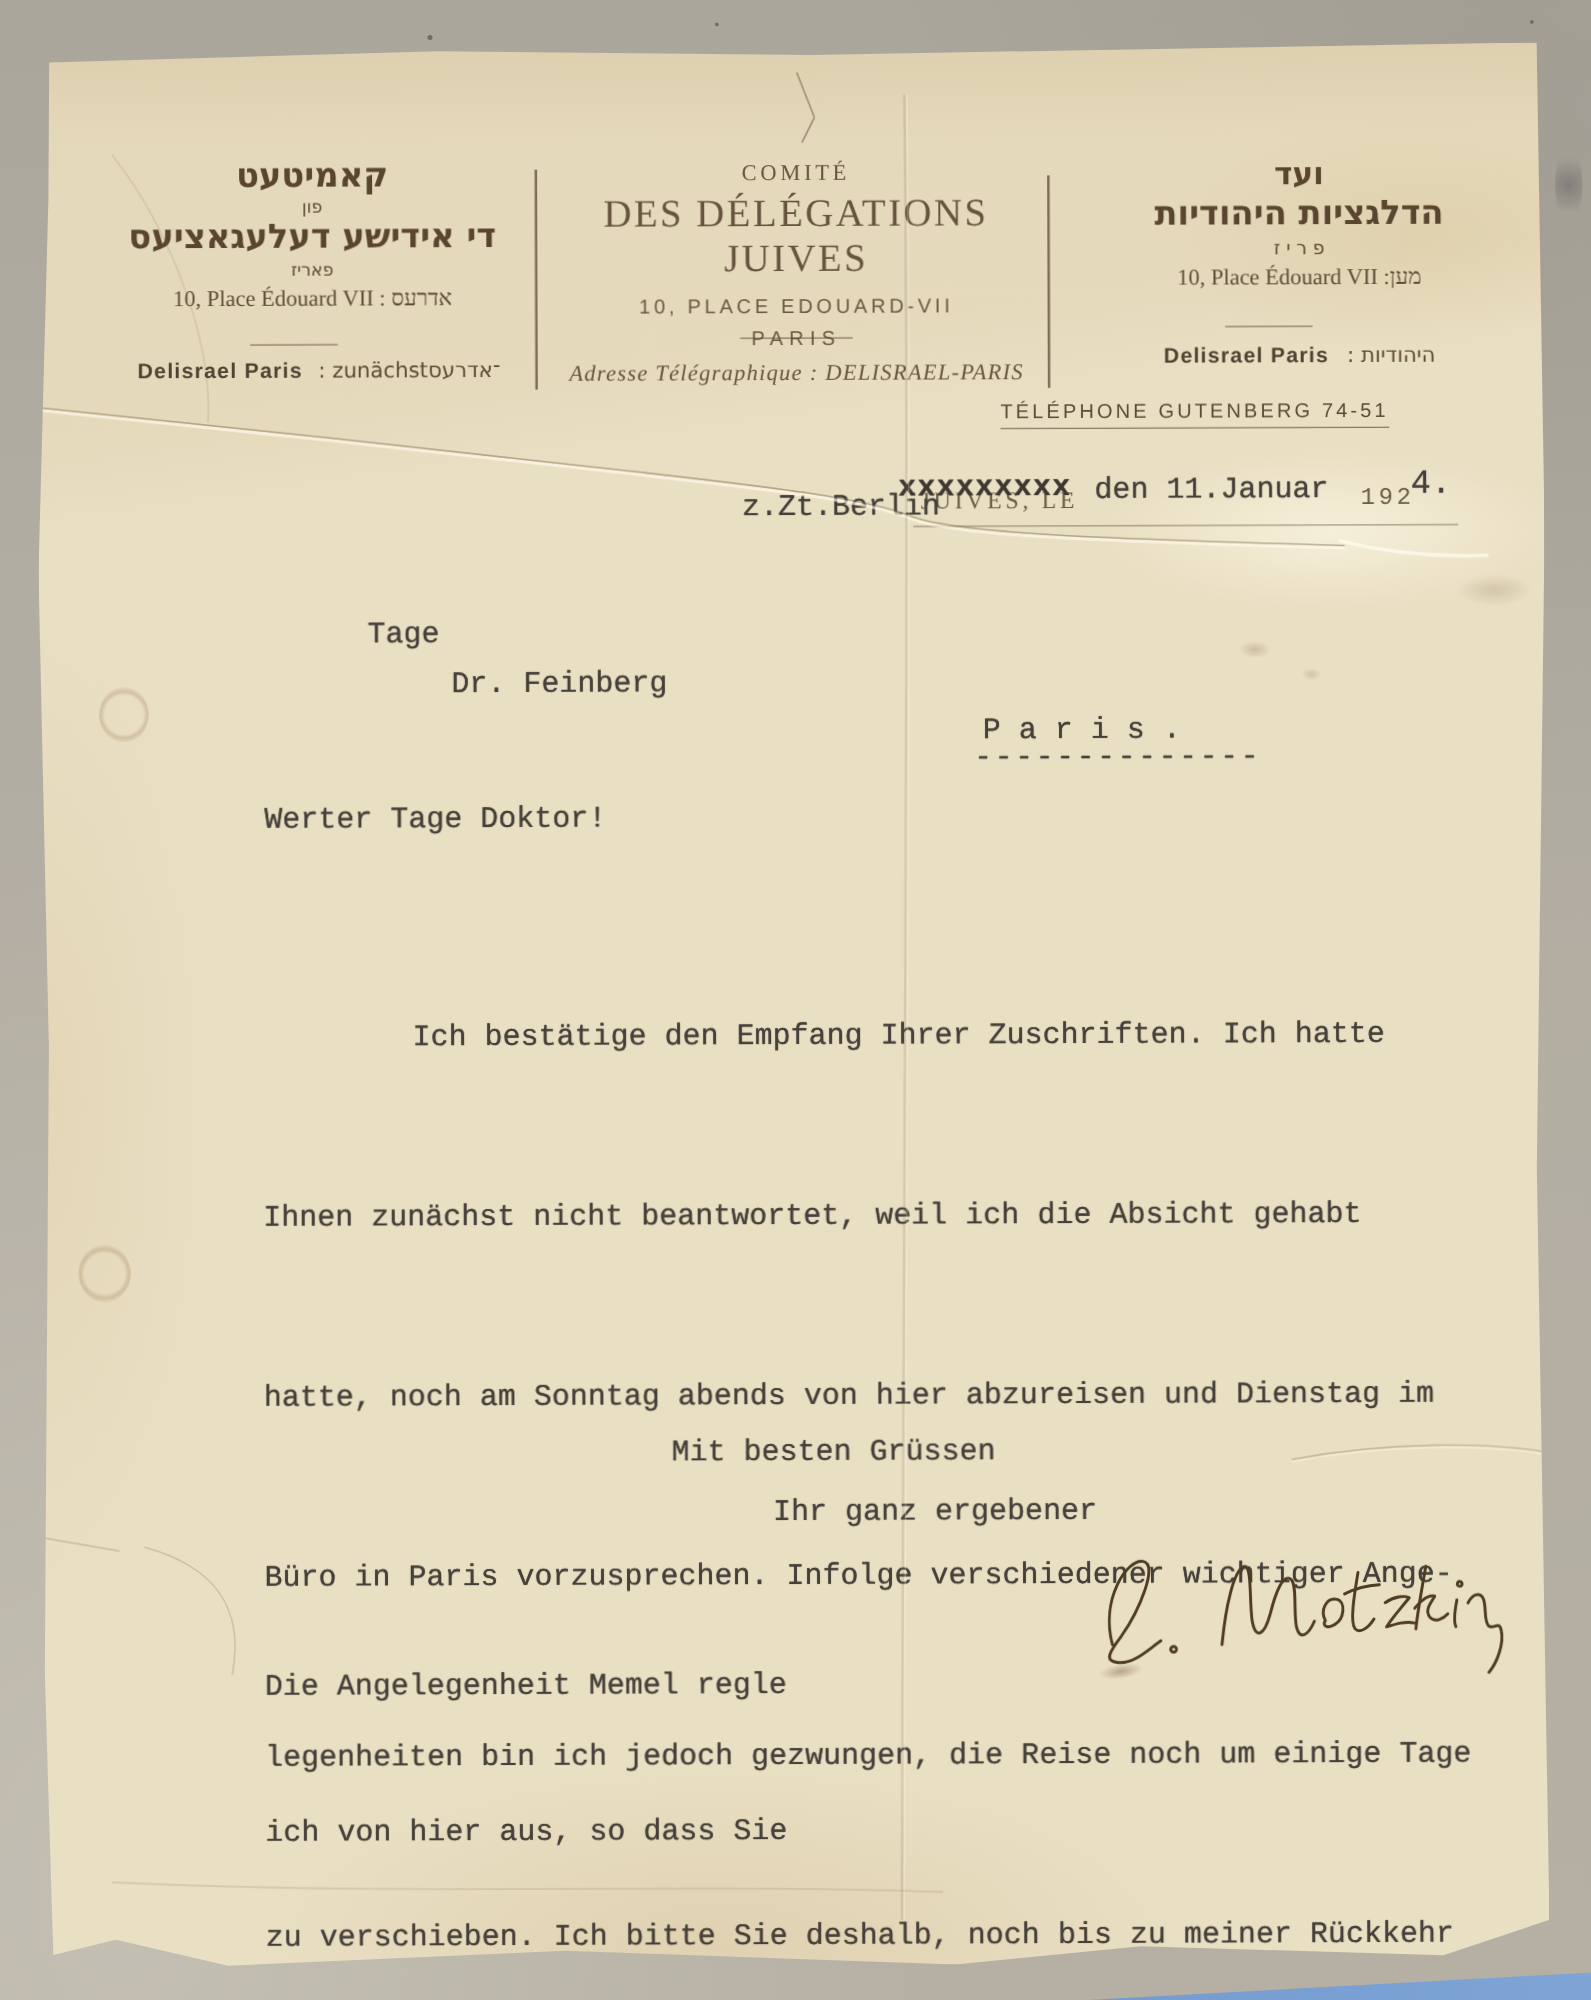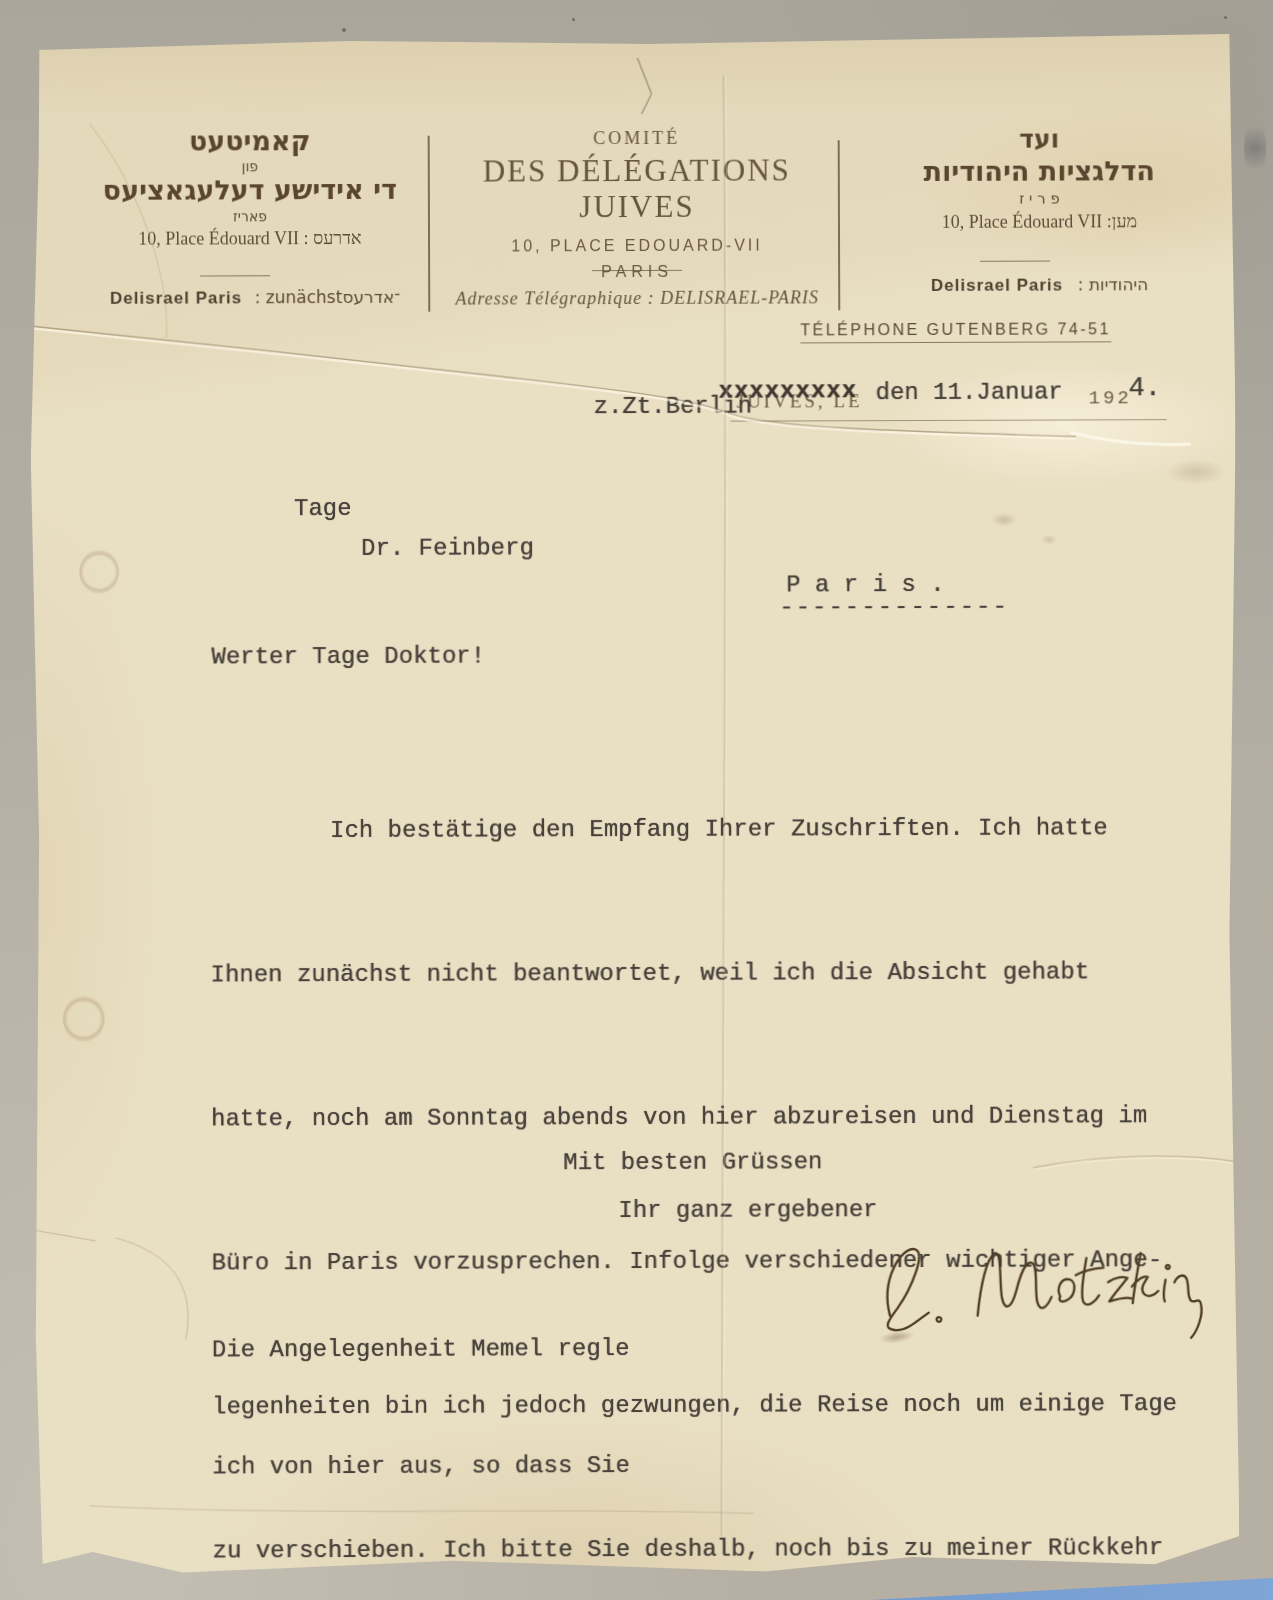--- a/index.html
+++ b/index.html
@@ -134,21 +134,21 @@
     <div>Ihnen zunächst nicht beantwortet, weil ich die Absicht gehabt</div>
     <div>hatte, noch am Sonntag abends von hier abzureisen und Dienstag im</div>
     <div>Büro in Paris vorzusprechen. Infolge verschiedener wichtiger Ange-</div>
     <div>legenheiten bin ich jedoch gezwungen, die Reise noch um einige Tage</div>
     <div>zu verschieben. Ich bitte Sie deshalb, noch bis zu meiner Rückkehr</div>
     
     
     
   </div>
 
-  <div class="tw" style="left:530px;top:1113px;">Mit besten Grüssen</div>
+  <div class="tw" style="left:504px;top:1113px;">Mit besten Grüssen</div>
   <div class="tw" style="left:585px;top:1161px;">Ihr ganz ergebener</div>
 
   <div style="left:818px;top:1178px;width:350px;height:150px;transform:rotate(-3deg);">
     <svg class="sig-svg" width="350" height="150" viewBox="0 0 360 150" style="left:0;top:0;">
       <g fill="none" stroke="#4e3b24" stroke-width="2.4" stroke-linecap="round" stroke-linejoin="round">
         <path d="M38,96 C30,58 54,26 67,29 C80,32 61,70 46,89 C35,102 30,109 42,111 C55,113 68,101 78,95"></path>
         <path d="M88,105 a2.4,2.4 0 1 1 .1,0"></path>
         <path d="M128,101 C133,68 141,42 149,38 C157,35 152,68 154,84 C156,98 163,96 169,78 C175,59 181,47 187,50 C193,53 188,78 190,90 C192,101 199,98 205,86"></path>
         <path d="M214,86 C210,77 216,67 224,69 C232,71 230,86 221,90 C215,93 211,90 214,86"></path>
         <path d="M243,48 C239,66 234,88 238,94 C242,99 250,93 254,87"></path>

